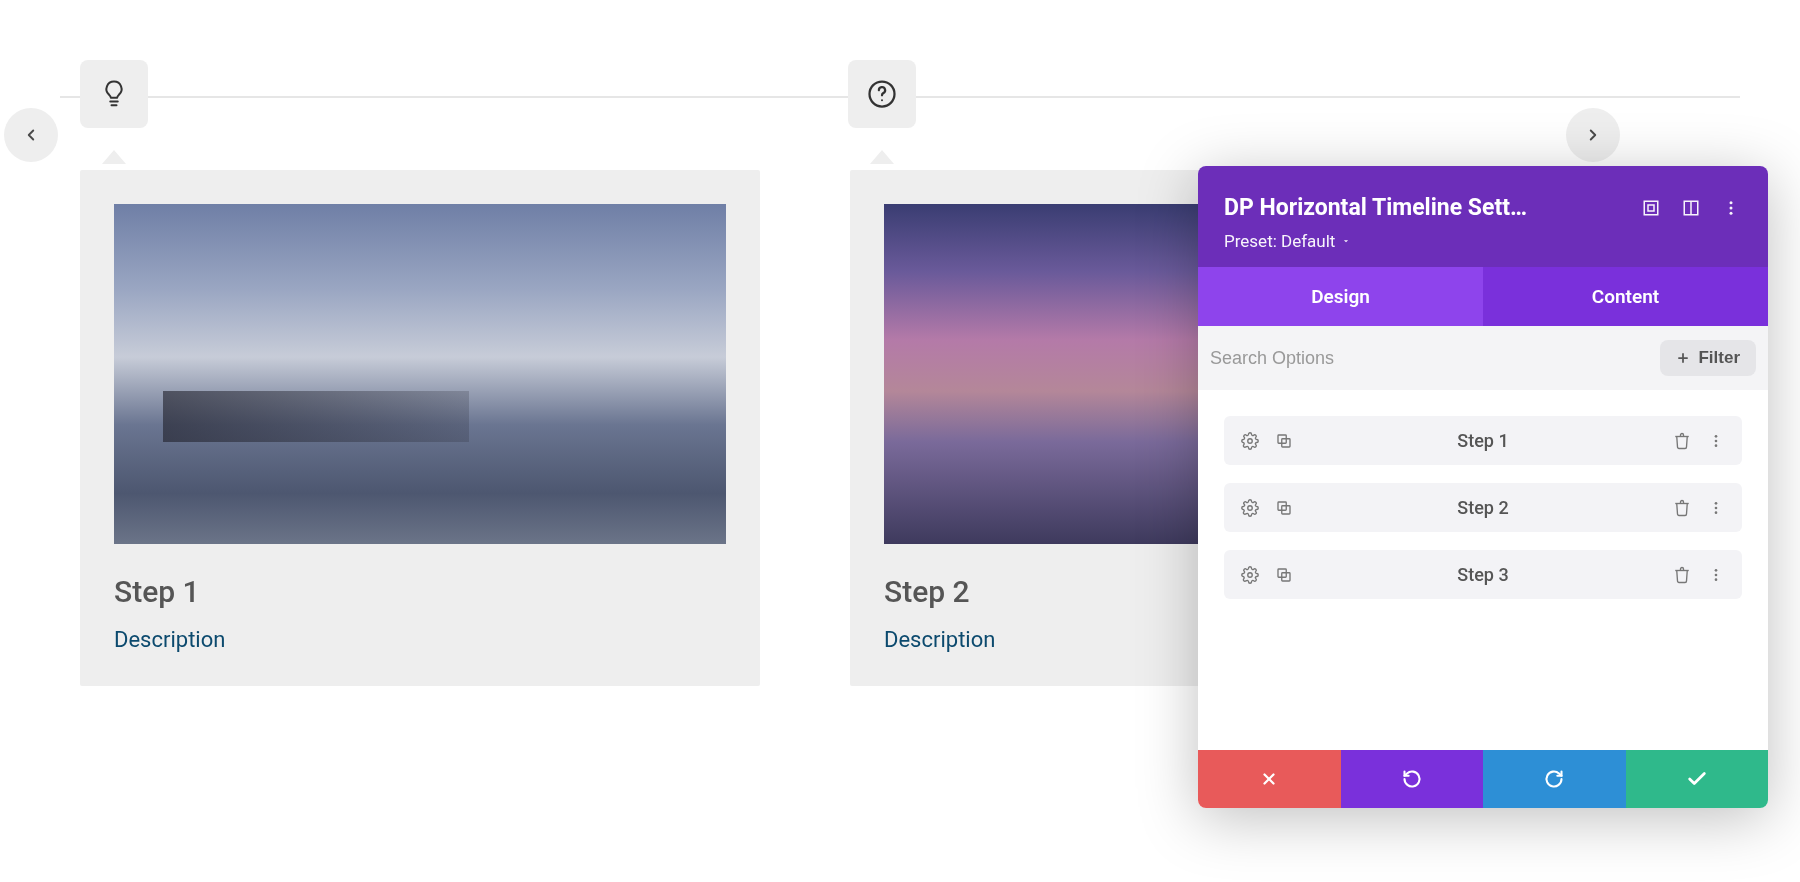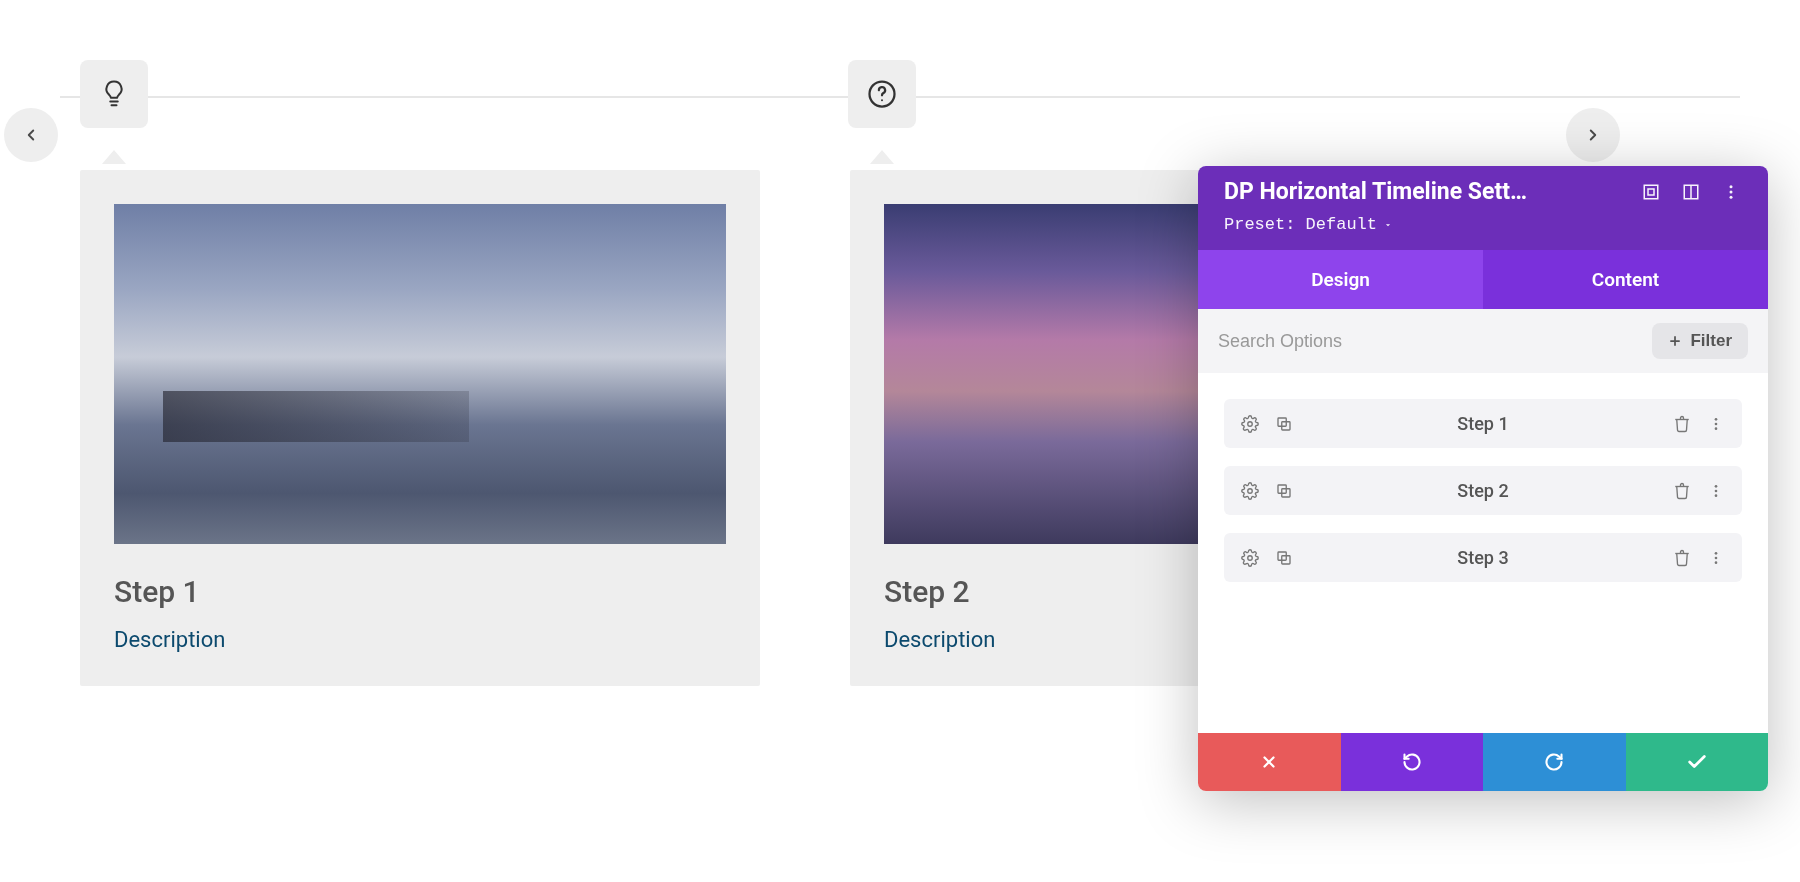--- a/index.html
+++ b/index.html
@@ -124,21 +124,21 @@
   background: #fff;
   box-shadow: 0 10px 60px rgba(0,0,0,.25);
   border-radius: 8px;
   overflow: hidden;
   display: flex;
   flex-direction: column;
 }
 .panel-header {
   background: #6c2eb9;
   color: #fff;
-  padding: 12px 26px 16px 26px;
+  padding: 28px 26px 16px 26px;
 }
 .panel-title-row {
   display: flex;
   align-items: center;
   gap: 18px;
 }
 .panel-title {
   font-size: 23px;
   font-weight: 700;
   flex: 1;
@@ -156,39 +156,38 @@
   opacity: .95;
 }
 .panel-preset {
   margin-top: 10px;
   font-size: 17px;
   opacity: .95;
   cursor: pointer;
   display: inline-flex;
   align-items: center;
   gap: 6px;
-  font-family: Liberation Mono, monospace;
 }
 .panel-tabs {
   display: flex;
   background: #8e44ec;
 }
 .panel-tab {
   flex: 1;
   text-align: center;
   padding: 18px 0;
   color: #fff;
   font-size: 19px;
   font-weight: 600;
   cursor: pointer;
 }
 .panel-tab.active { background: #7a30db; }
 .panel-search {
   background: #f4f4f6;
-  padding: 14px 20px;
+  padding: 14px 12px;
   display: flex;
   align-items: center;
   gap: 12px;
 }
 .search-input {
   flex: 1;
   border: none;
   background: transparent;
   font-size: 18px;
   color: #555;

